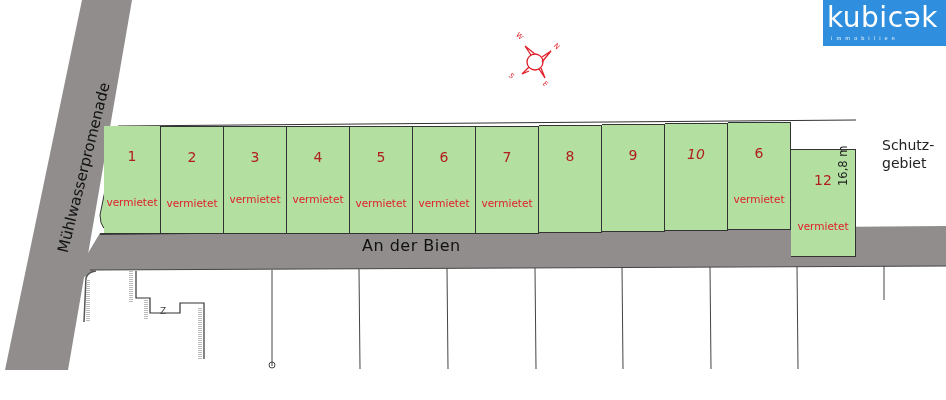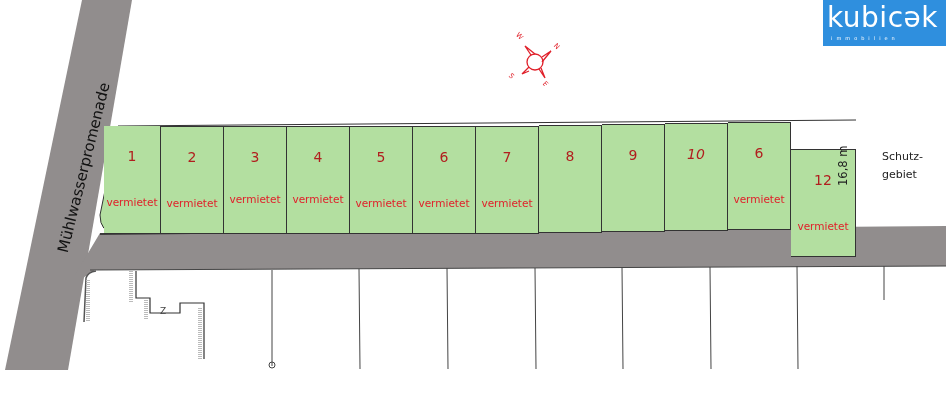--- a/index.html
+++ b/index.html
@@ -2,21 +2,21 @@
 <html><head>
 <meta charset="utf-8">
 <style>
   html,body{margin:0;padding:0;}
   body{width:946px;height:400px;position:relative;overflow:hidden;background:#ffffff;font-family:"DejaVu Sans","Liberation Sans",sans-serif;}
   .map{position:absolute;left:0;top:0;width:946px;height:400px;}
   .plot{position:absolute;top:126px;height:108px;background:#b3dfa0;border-right:1px solid #333;border-top:1px solid #333;border-bottom:1px solid #333;box-sizing:border-box;cursor:pointer;}
   .plot-num{position:absolute;left:0;right:0;top:22px;text-align:center;color:#b11e1e;font-size:14px;}
   .plot-status{position:absolute;left:0;right:0;top:70px;text-align:center;color:#e0202a;font-size:10.5px;}
   .schutz{position:absolute;left:856px;top:120px;width:90px;height:108px;}
-  .schutz-label{position:absolute;left:26px;top:28px;font-size:11px;color:#222;line-height:18px;}
+  .schutz-label{position:absolute;left:26px;top:16px;font-size:14px;color:#222;line-height:18px;}
   .dim{position:absolute;left:836px;top:186px;font-size:11.5px;color:#222;transform:rotate(-90deg);transform-origin:left top;white-space:nowrap;}
   .street-main-label{position:absolute;left:362px;top:236px;font-size:16px;color:#111;letter-spacing:0.5px;}
   .street-side-label{position:absolute;left:54px;top:250px;font-size:15px;color:#111;transform:rotate(-76deg);transform-origin:left top;white-space:nowrap;}
   .logo{position:absolute;left:823px;top:0;width:123px;height:46px;background:#2f8fde;cursor:pointer;}
   .logo-main{position:absolute;left:4px;top:1px;font-size:28px;color:#ffffff;letter-spacing:0.5px;font-family:"DejaVu Sans",sans-serif;text-align:right;}
   .logo-sub{position:absolute;left:8px;top:35px;font-size:5px;color:#ffffff;letter-spacing:4px;}
   .compass{position:absolute;left:505px;top:26px;width:60px;height:60px;}
 </style>
 </head>
 <body>
@@ -105,20 +105,21 @@
 
   <div class="dim">16,8 m</div>
 
   <div class="schutz">
     <div class="schutz-label">
       <div>Schutz-</div>
       <div>gebiet</div>
     </div>
   </div>
 
+  <div class="street-main-label">An der Bien</div>
   <div class="street-side-label">Mühlwasserpromenade</div>
 
   <div class="compass">
     <svg width="60" height="60" viewBox="0 0 60 60">
       <g stroke="#e0202a" stroke-width="1.3" fill="none">
         <circle cx="30" cy="36" r="8"></circle>
         <path d="M26,29 L20,20 L30,28"></path>
         <path d="M37,31 L46,25 L37,36"></path>
         <path d="M24,41 L17,48 L24,45"></path>
         <path d="M34,43 L40,52 L36,42"></path>

